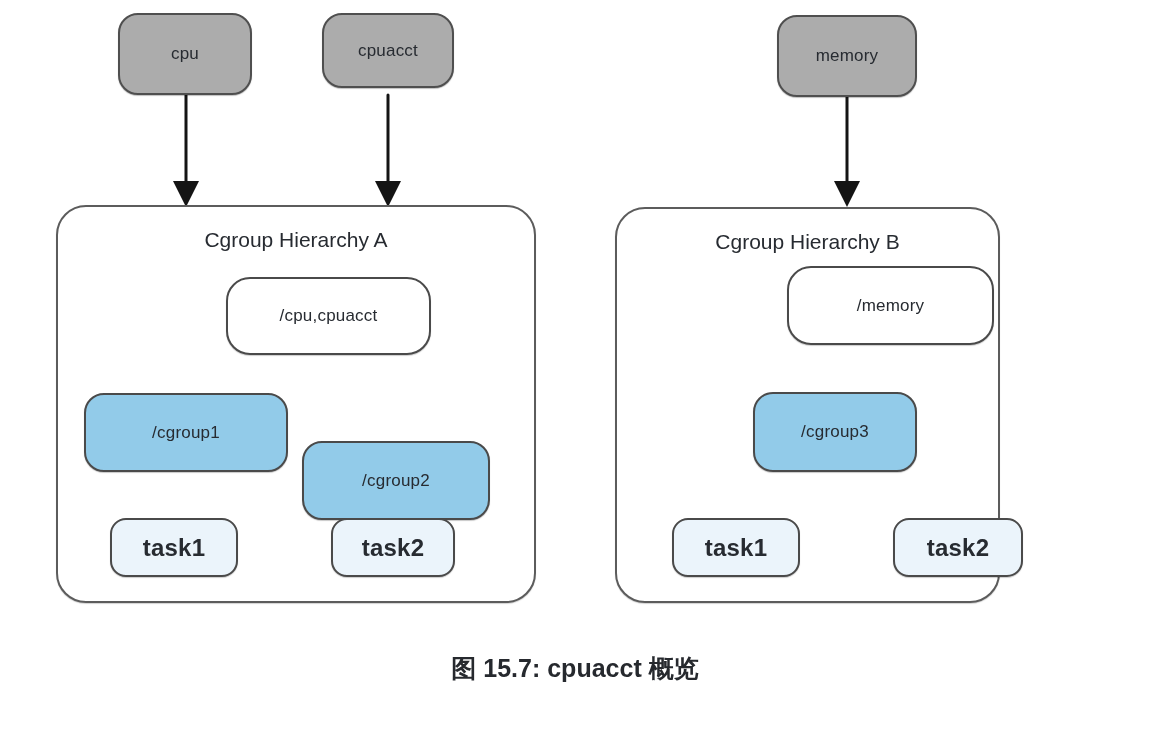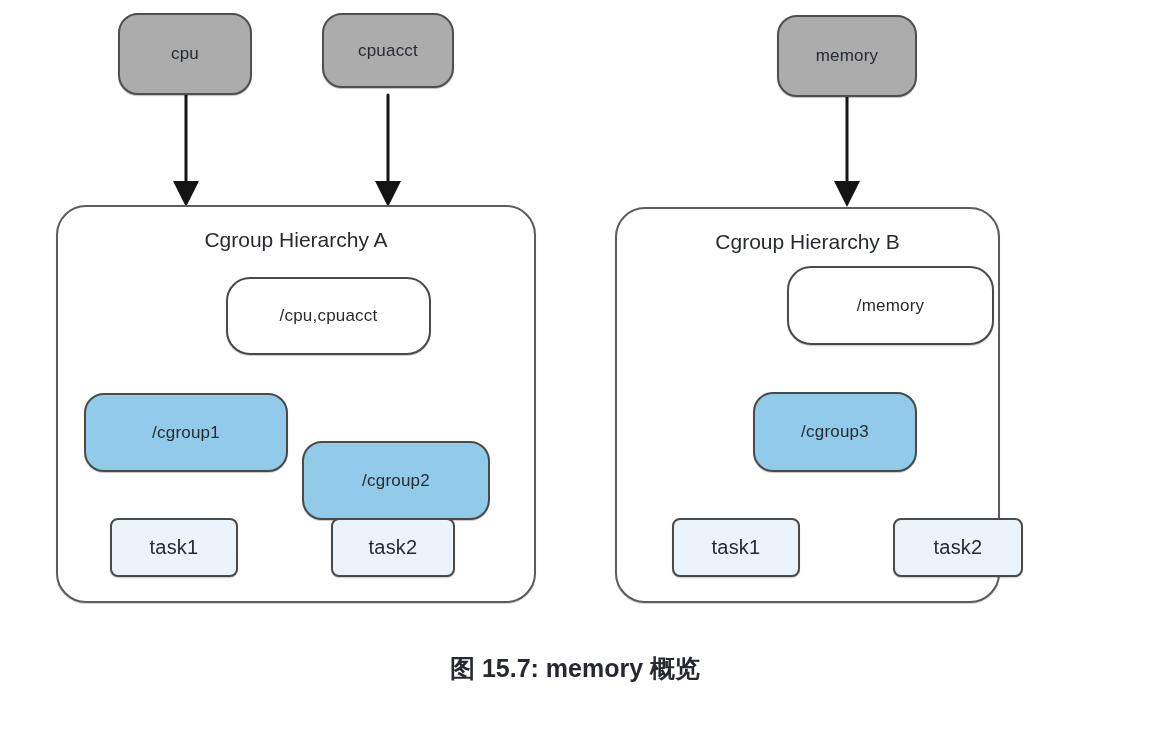--- a/index.html
+++ b/index.html
@@ -63,23 +63,24 @@
   }
   .node-cgroup{
     background:var(--node-blue-fill);
     border:2.5px solid var(--node-border);
     border-radius:20px;
     box-shadow:0 1px 1px rgba(0,0,0,.22);
   }
   .node-task{
     background:var(--task-fill);
     border:2.5px solid var(--node-border);
-    border-radius:8px;
-    font-size:20px;
+    border-radius:16px;
+    font-size:24px;
     box-shadow:0 1px 1px rgba(0,0,0,.2);
+    font-weight:bold;
   }
   .caption{
     position:absolute;
     left:0;top:652px;width:1150px;
     text-align:center;
     font-size:25px;
     font-weight:600;
     color:#26292e;
   }
 </style>
@@ -122,14 +123,14 @@
   <div class="box node-cgroup" style="left:84px;top:393px;width:204px;height:79px;">/cgroup1</div>
   <div class="box node-cgroup" style="left:302px;top:393px;width:188px;height:79px;margin-top:48px;">/cgroup2</div>
   <div class="box node-task" style="left:110px;top:518px;width:128px;height:59px;">task1</div>
   <div class="box node-task" style="left:331px;top:518px;width:124px;height:59px;">task2</div>
 
   <div class="box node-root" style="left:743px;top:266px;width:207px;height:79px;">/memory</div>
   <div class="box node-cgroup" style="left:753px;top:392px;width:164px;height:80px;">/cgroup3</div>
   <div class="box node-task" style="left:672px;top:518px;width:128px;height:59px;">task1</div>
   <div class="box node-task" style="left:893px;top:518px;width:130px;height:59px;">task2</div>
 
-  <div class="caption">图 15.7: memory 概览</div>
+  <div class="caption">图 15.7: cpuacct 概览</div>
 </div>
 
 </body></html>

